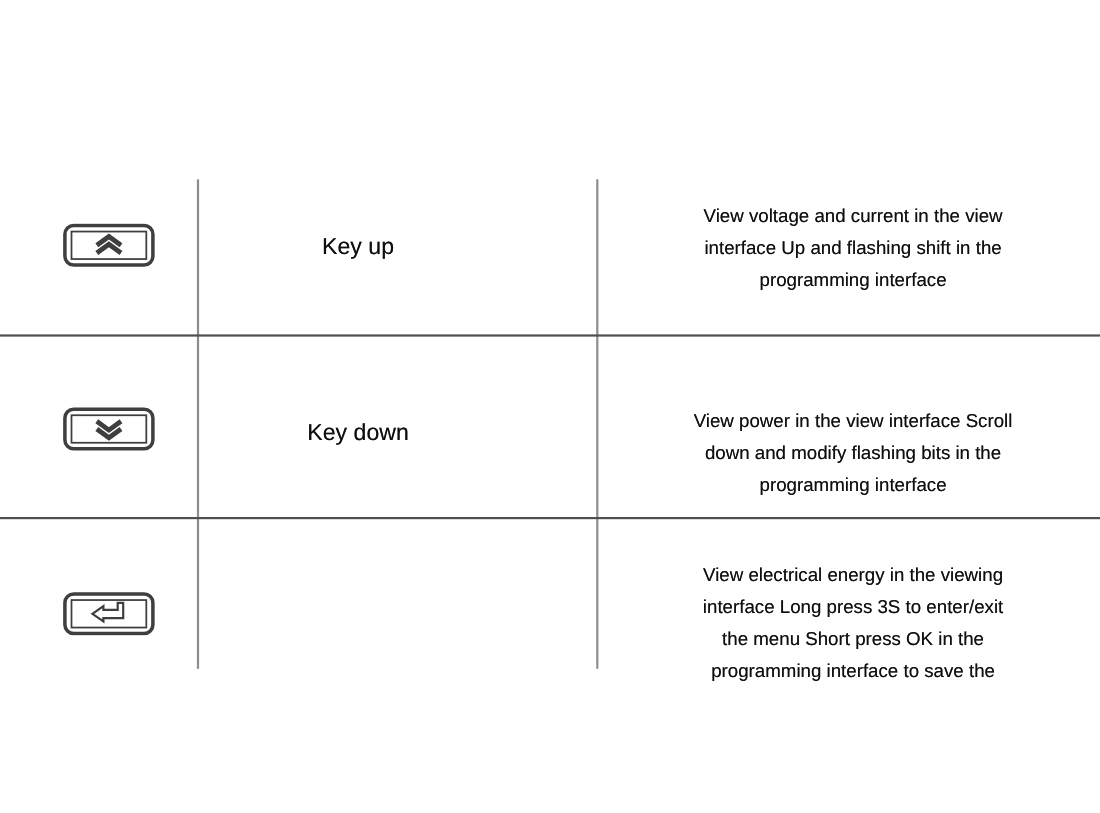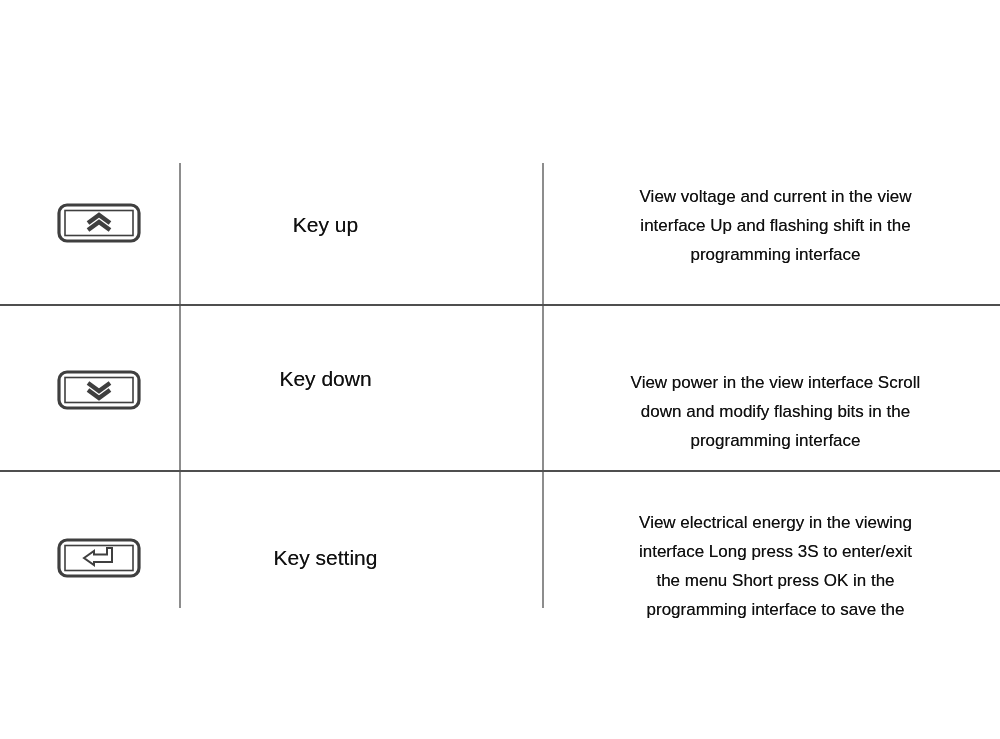--- a/index.html
+++ b/index.html
@@ -25,21 +25,21 @@
 
   
   .keylabel{
     position:absolute;left:181px;width:289px;
     text-align:center;
     font-size:21px;line-height:28px;
     color:#0f0f0f;
     text-shadow:0 0 0.6px rgba(0,0,0,0.65);
   }
   .kl1{top:211px;}
-  .kl2{top:365px;}
+  .kl2{top:380px;}
   .kl3{top:544px;}
 
   
   .desc{
     position:absolute;left:545px;width:461px;
     text-align:center;
     font-size:17px;line-height:29px;
     color:#0f0f0f;
     white-space:pre-line;
     text-shadow:0 0 0.6px rgba(0,0,0,0.65);
@@ -84,20 +84,19 @@
 down and modify flashing bits in the
 programming interface</div>
 
   <div class="keybtn" style="top:538px">
     <svg width="84" height="40" viewBox="0 0 84 40">
       <rect x="2" y="2" width="80" height="36" rx="8" fill="#ffffff" stroke="#3f3f3f" stroke-width="3.2"></rect>
       <rect x="8" y="7.5" width="68" height="25" fill="none" stroke="#3f3f3f" stroke-width="1.6"></rect>
       <path d="M27,20 L37,13 L37,16.5 L50,16.5 L50,10 L55,10 L55,24 L37,24 L37,27 Z" fill="#ffffff" stroke="#3f3f3f" stroke-width="2" stroke-linejoin="miter"></path>
     </svg>
   </div>
-  <div class="keylabel kl3">Key setting</div>
   <div class="desc d3">View electrical energy in the viewing
 interface Long press 3S to enter/exit
 the menu Short press OK in the
 programming interface to save the
 settings</div>
 
 </div>
 
 </body></html>

